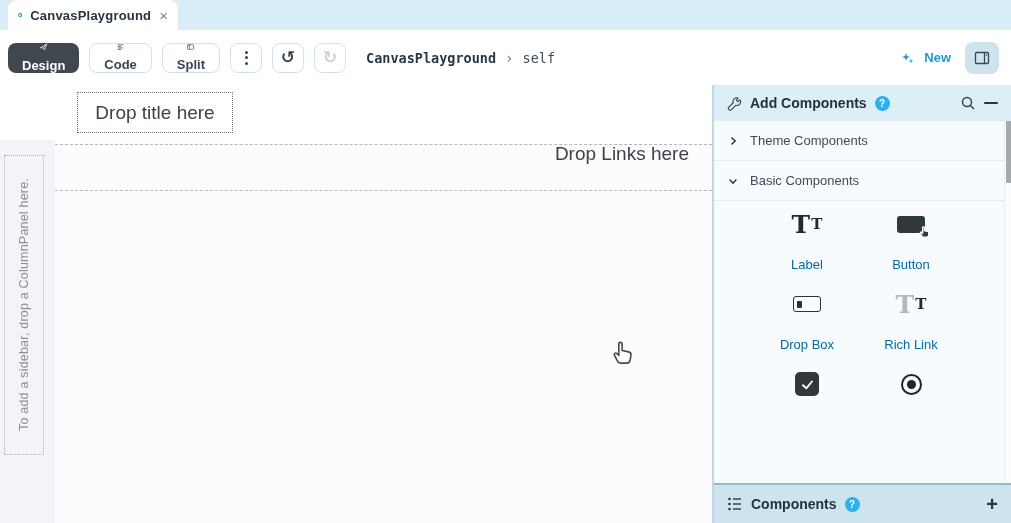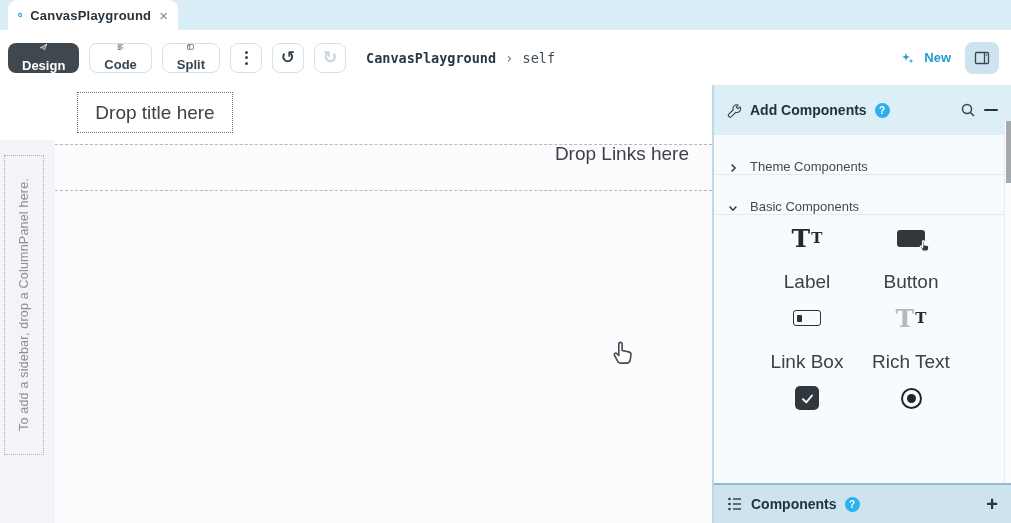--- a/index.html
+++ b/index.html
@@ -43,30 +43,30 @@
   .dash { position:absolute; left:55px; right:0; border-top:1px dashed #b6b8ba; }
   .dash1 { top:59px; }
   .dash2 { top:105px; }
   .side-strip { position:absolute; left:0; top:55px; bottom:0; width:55px; background:#f5f2f8; }
   .side-hint-box { position:absolute; left:4px; top:15px; width:40px; height:300px; border:1px dotted #adadb8; display:flex; align-items:center; justify-content:center; }
   .side-hint-text { writing-mode:vertical-rl; transform:rotate(180deg); font-size:12.5px; color:#8d8d99; white-space:nowrap; letter-spacing:.2px; }
   .cursor { position:absolute; left:608px; top:250px; }
 
   
   .panel { flex:1; background:#f7fbfe; border-left:2px solid #bdd9e9; display:flex; flex-direction:column; position:relative; min-width:0; }
-  .panel-header { height:50px; background:#dceef6; display:flex; align-items:center; gap:8px; padding:0 13px; flex:0 0 auto; }
+  .panel-header { height:36px; background:#dceef6; display:flex; align-items:center; gap:8px; padding:0 13px; flex:0 0 auto; }
   .panel-title { font-size:14px; font-weight:bold; color:#24323c; }
   .help-badge { width:15px; height:15px; border-radius:50%; background:#2cb1ec; color:#fff; font-size:10px; font-weight:bold; display:inline-flex; align-items:center; justify-content:center; cursor:pointer; }
   .ph-spacer { flex:1; }
   .minus-bar { width:14px; height:2.5px; background:#2b343c; border-radius:1px; }
-  .section-row { height:40px; display:flex; align-items:flex-end; gap:11px; padding:0 13px; border-bottom:1px solid #e3eaee; font-size:13px; color:#3e4b56; cursor:pointer; flex:0 0 auto; }
+  .section-row { height:40px; display:flex; align-items:center; gap:11px; padding:0 13px; border-bottom:1px solid #e3eaee; font-size:13px; color:#3e4b56; cursor:pointer; flex:0 0 auto; }
   .comp-grid { flex:1; overflow:hidden; display:grid; grid-template-columns:104px 104px; grid-auto-rows:80px; margin-left:41px; width:208px; }
   .comp-cell { display:flex; flex-direction:column; align-items:center; cursor:pointer; }
   .comp-icon { height:46px; display:flex; align-items:center; justify-content:center; }
-  .comp-label { font-size:19px; color:#404040; margin-top:10px; white-space:nowrap; }
+  .comp-label { font-size:13px; color:#0369a1; margin-top:10px; white-space:nowrap; }
   .tt-big { font-family:"DejaVu Serif","Liberation Serif",serif; font-weight:bold; font-size:25px; color:#23292e; line-height:1; }
   .tt-small { font-family:"DejaVu Serif","Liberation Serif",serif; font-weight:bold; font-size:15px; color:#23292e; line-height:1; margin-left:1px; }
   .tt-light { color:#b4b8bc; }
   .btn-comp-icon { position:relative; width:28px; height:17px; background:#30383d; border-radius:3px; }
   .btn-comp-icon svg { position:absolute; right:-6px; bottom:-7px; }
   .textbox-icon { width:28px; height:16px; border:1.6px solid #2b3338; border-radius:3px; display:flex; align-items:center; }
   .textbox-block { width:5px; height:7px; background:#2b3338; border-radius:1px; margin-left:3px; }
   .textarea-icon { position:relative; width:28px; height:17px; border:1.6px solid #2b3338; border-radius:2px; display:flex; align-items:center; justify-content:center; }
   .textarea-abc { font-size:7px; font-weight:bold; color:#2b3338; border:1px solid #2b3338; line-height:1; padding:0 1px; letter-spacing:-.5px; }
   .checkbox-icon { width:24px; height:24px; background:#30383d; border-radius:5px; display:flex; align-items:center; justify-content:center; }
@@ -220,28 +220,28 @@
             </span>
           </span>
           <span class="comp-label">Button</span>
         </div>
         <div class="comp-cell">
           <span class="comp-icon">
             <span class="textbox-icon">
                 <span class="textbox-block"></span>
               </span>
           </span>
-          <span class="comp-label">Link Box</span>
+          <span class="comp-label">Drop Box</span>
         </div>
         <div class="comp-cell">
           <span class="comp-icon">
             <span class="tt-big tt-light">T</span>
               <span class="tt-small">T</span>
           </span>
-          <span class="comp-label">Rich Text</span>
+          <span class="comp-label">Rich Link</span>
         </div>
         <div class="comp-cell">
           <span class="comp-icon">
             <span class="checkbox-icon">
               <svg width="15" height="15" viewBox="0 0 20 20" fill="none" stroke="#fff" stroke-width="2.6" stroke-linecap="round" stroke-linejoin="round">
                 <polyline points="4,11 8.5,15 16,6"></polyline>
               </svg>
             </span>
           </span>
           <span class="comp-label"></span>

